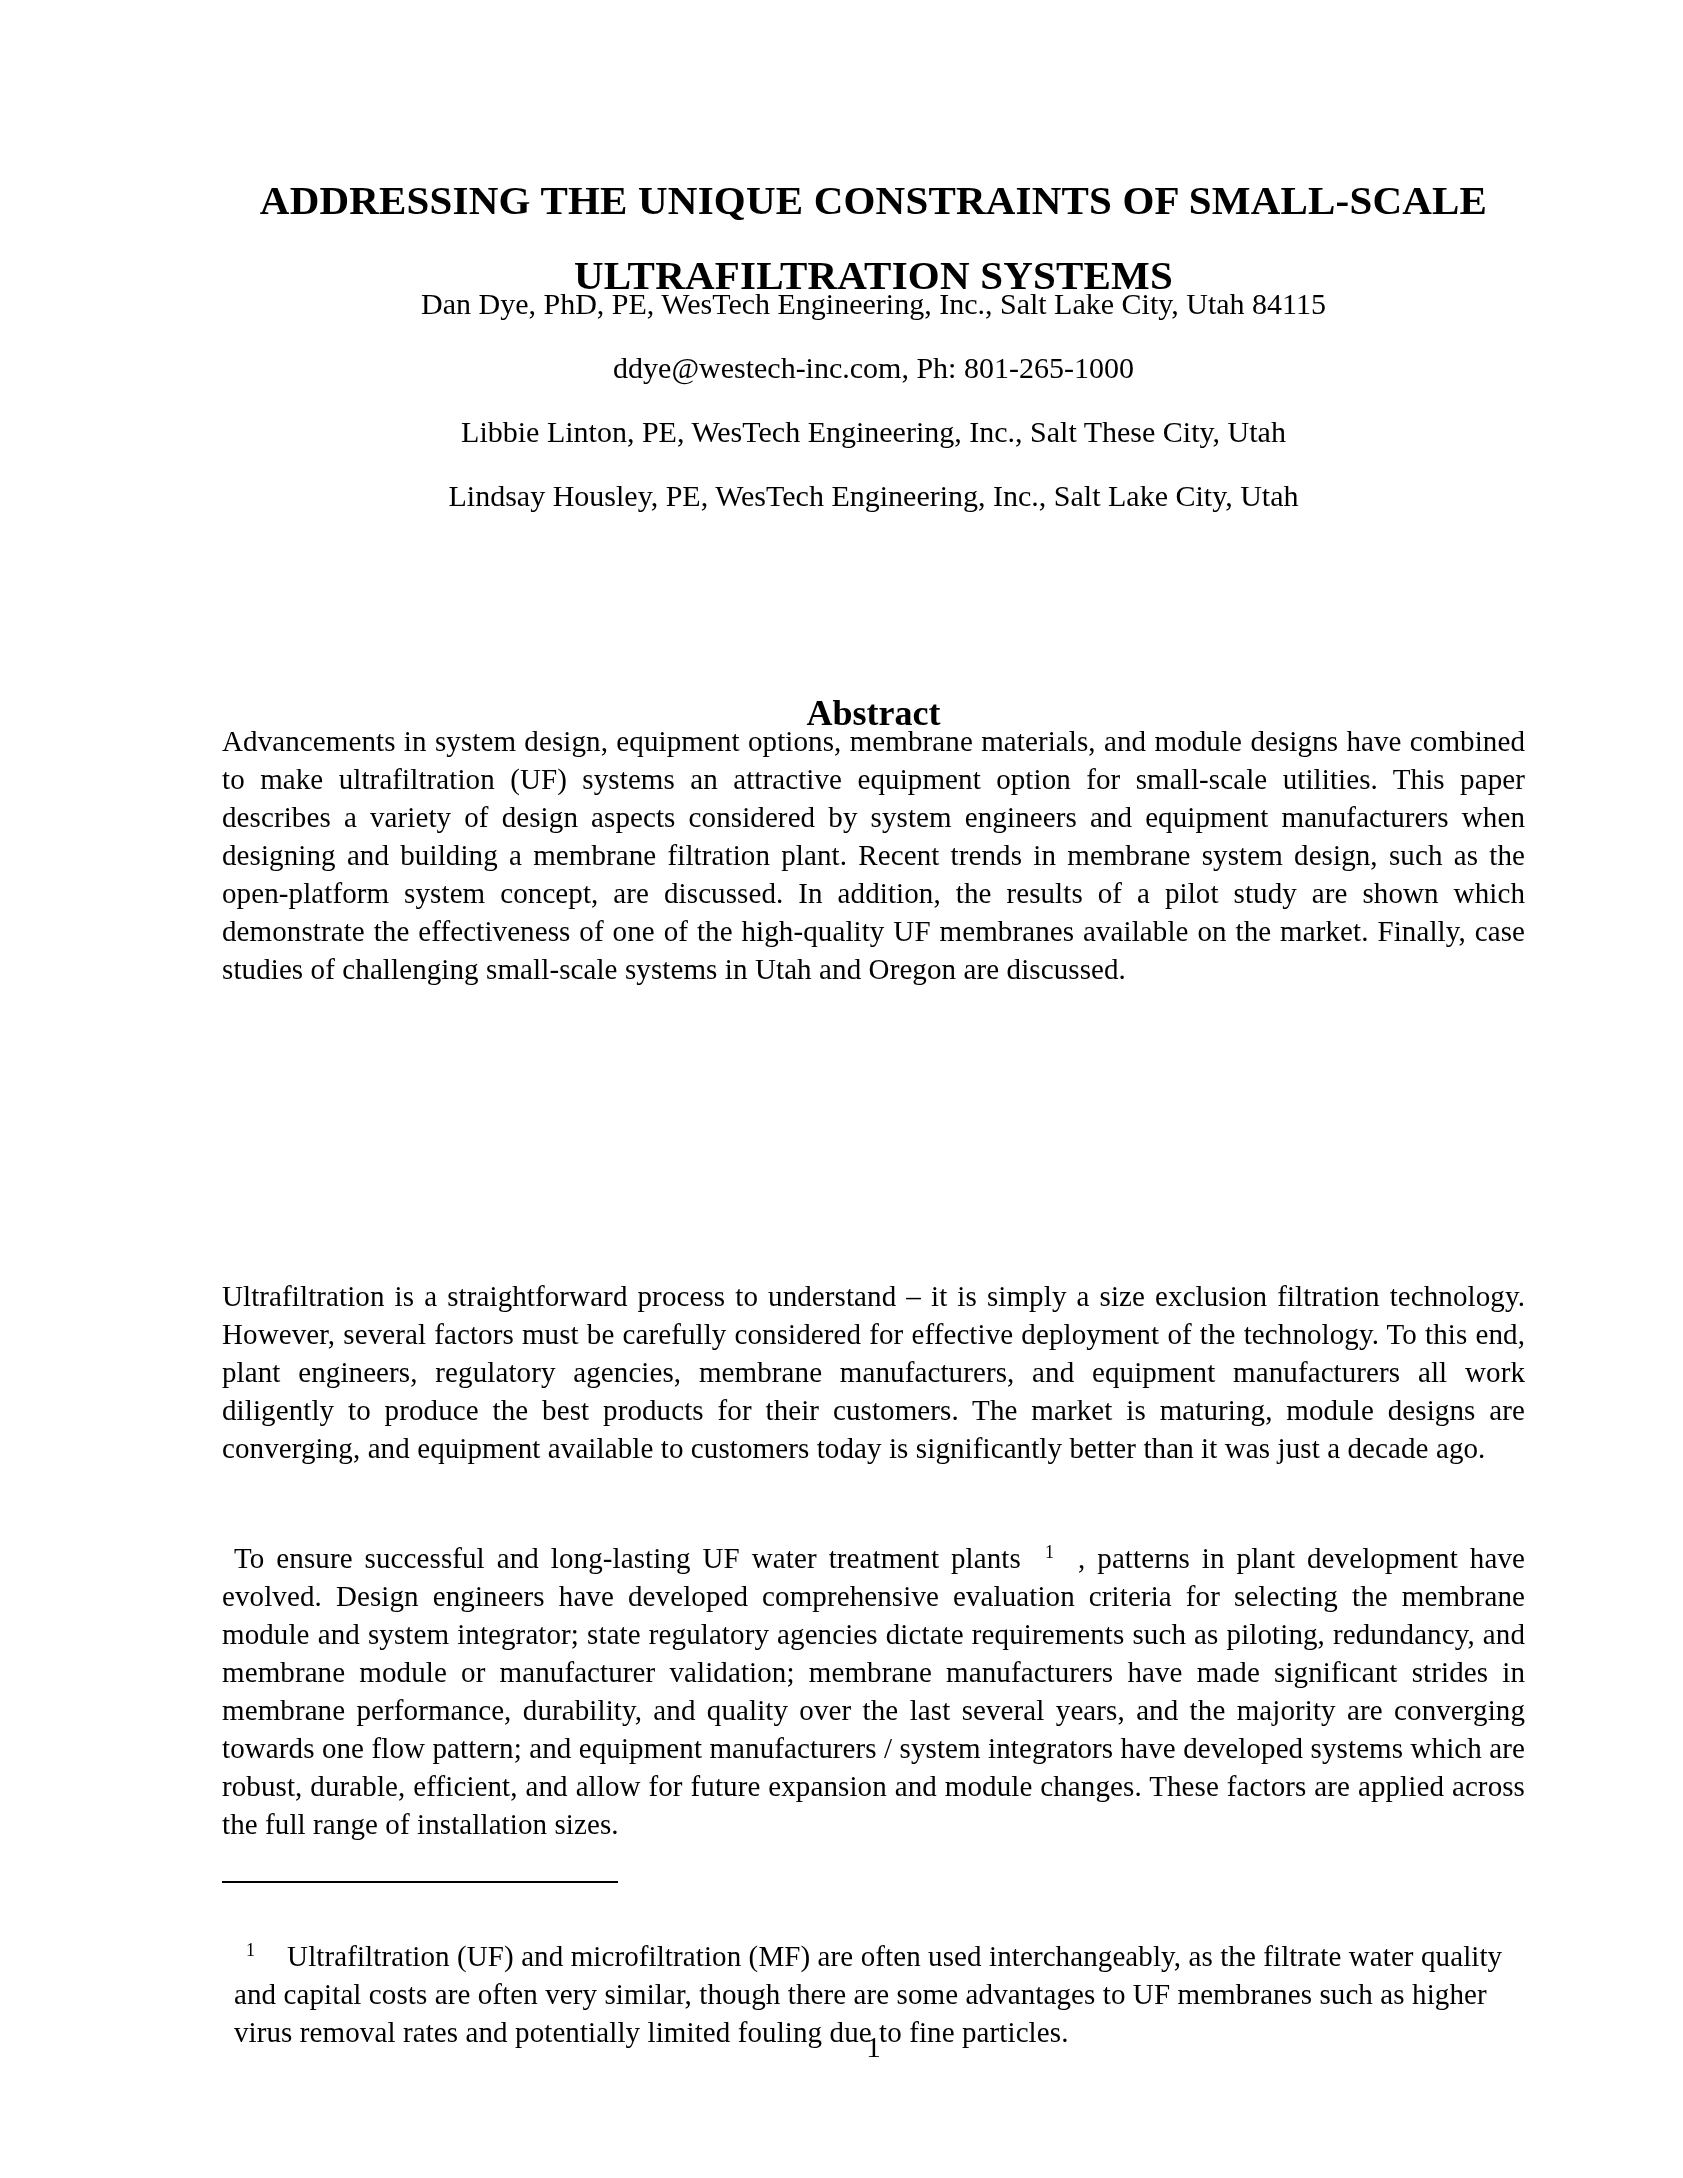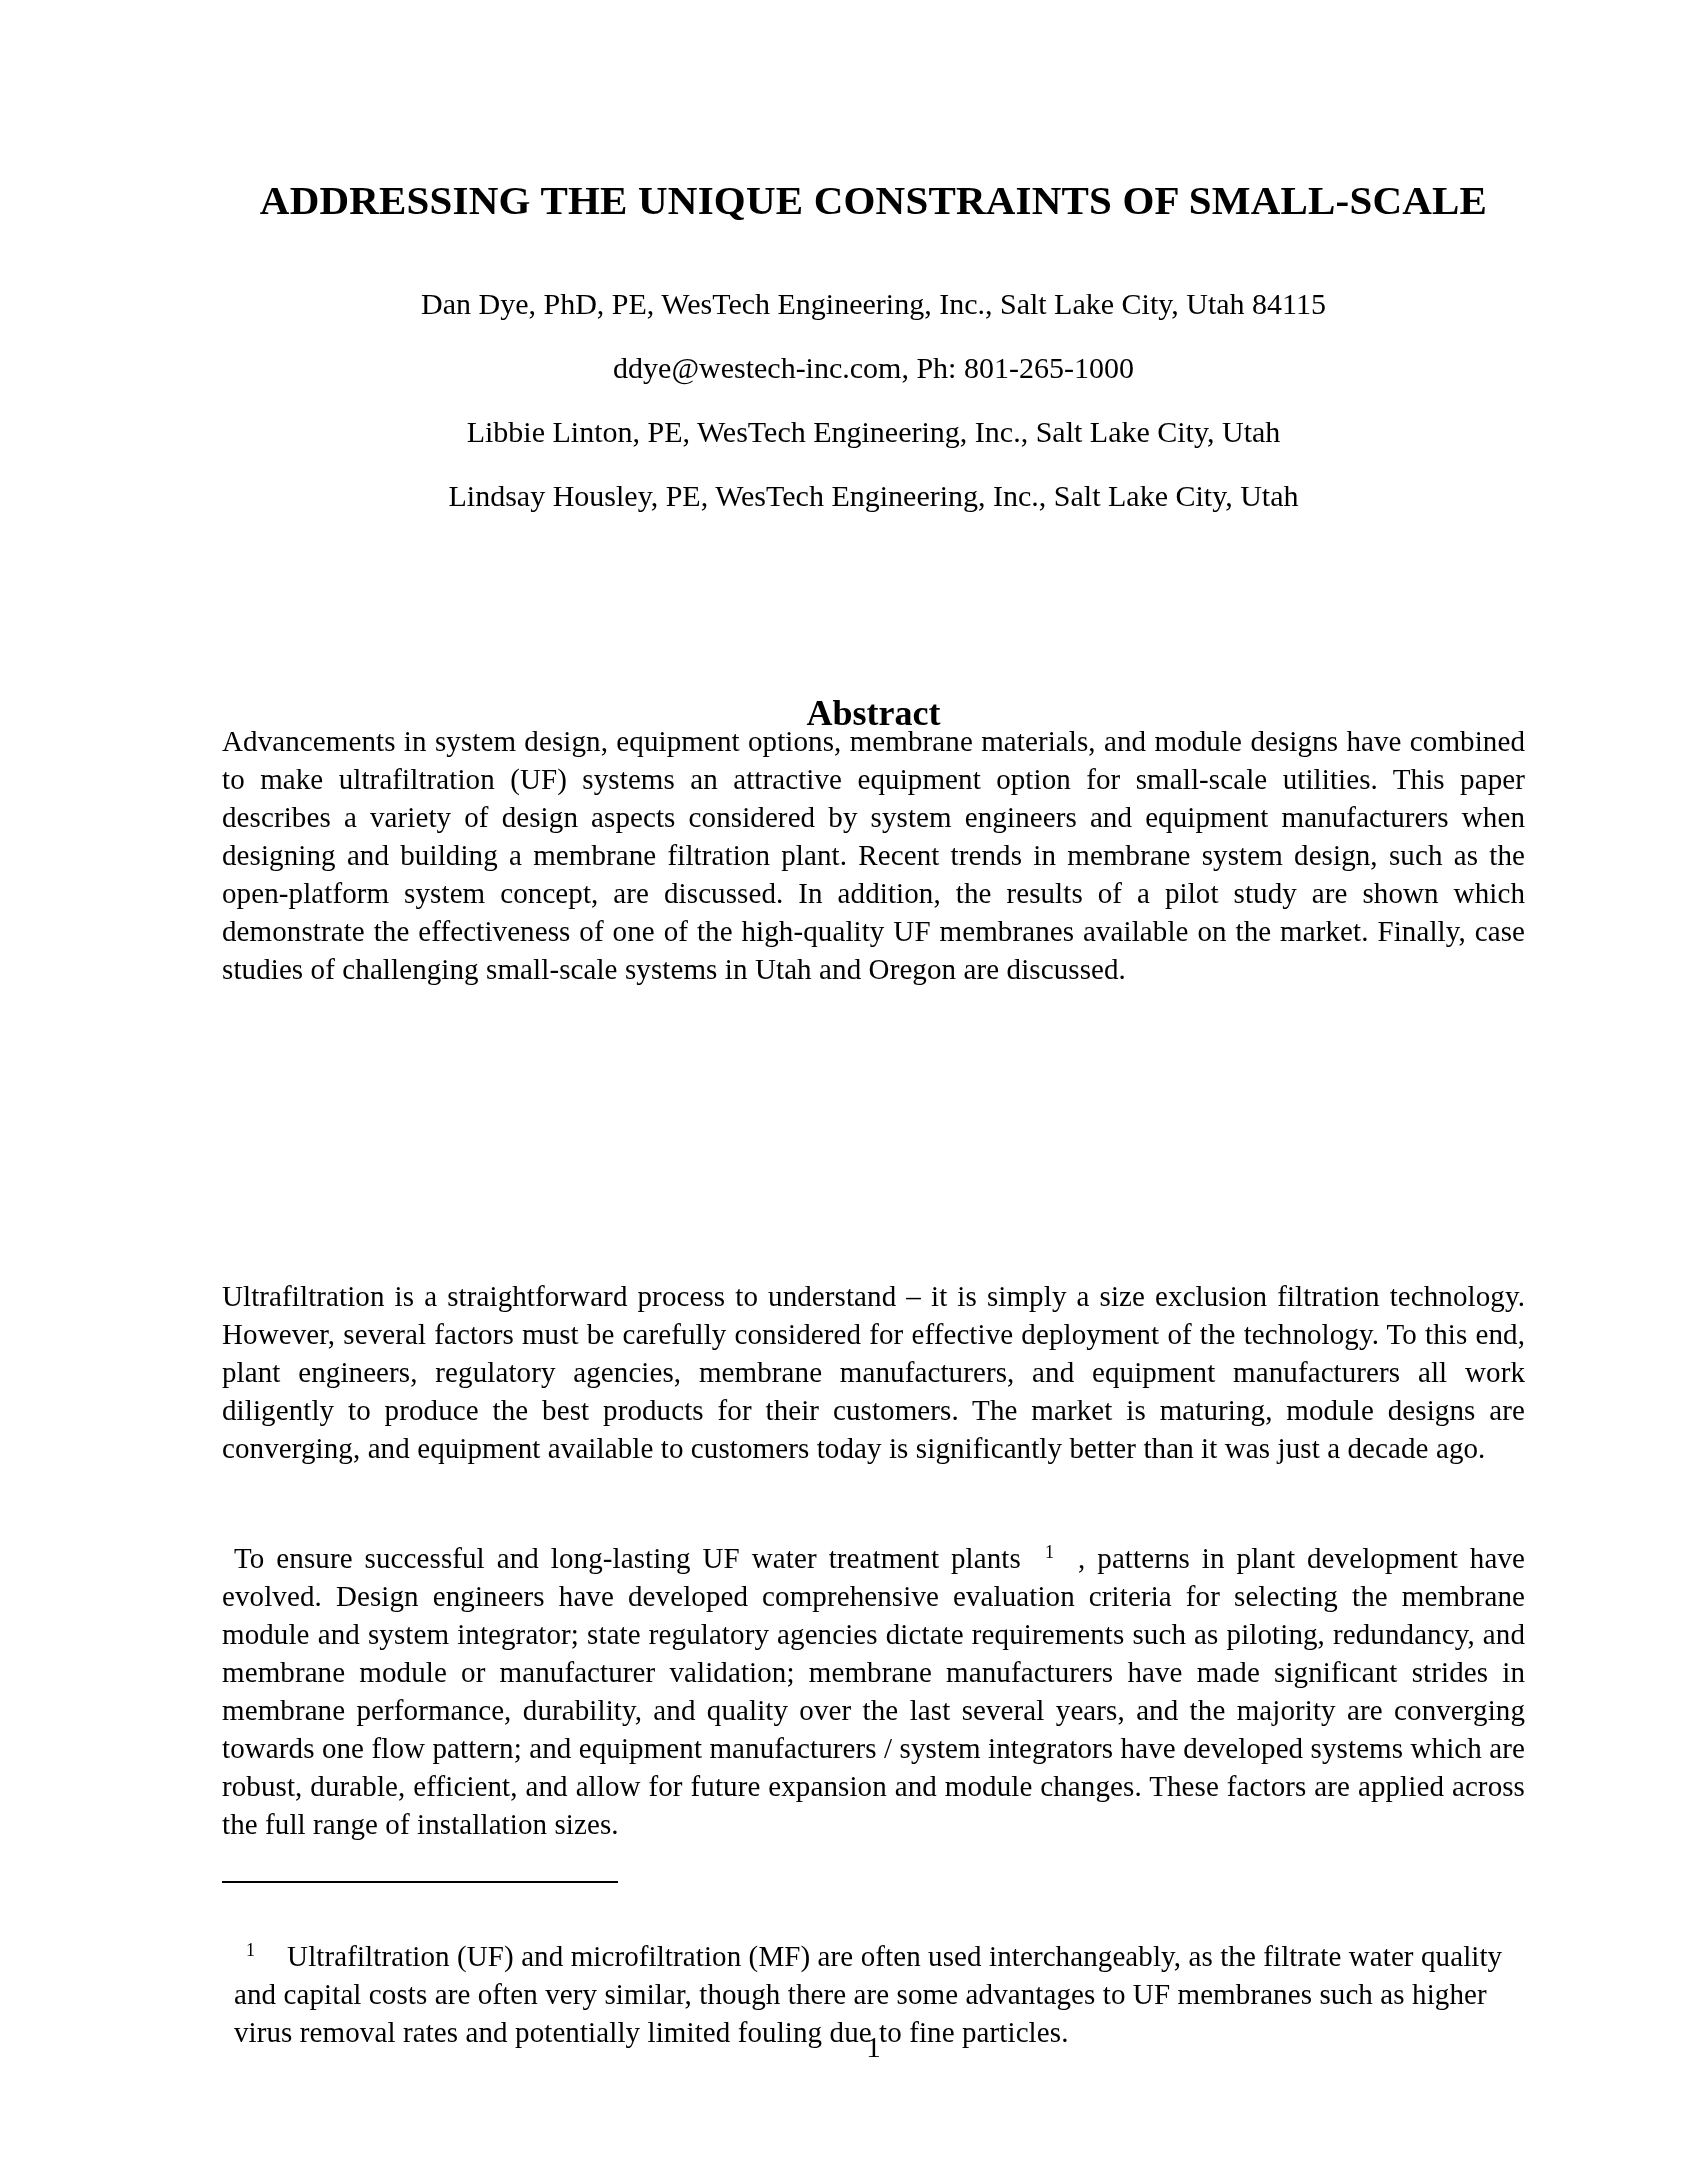--- a/index.html
+++ b/index.html
@@ -83,26 +83,27 @@
     line-height: 38px;
   }
 </style>
 </head>
 <body>
 
 <div class="page">
 
   <div class="col title-block">
     <div>ADDRESSING THE UNIQUE CONSTRAINTS OF SMALL-SCALE</div>
+    <div>ULTRAFILTRATION SYSTEMS</div>
   </div>
 
   <div class="col authors-block">
     <div>Dan Dye, PhD, PE, WesTech Engineering, Inc., Salt Lake City, Utah 84115</div>
     <div>ddye@westech-inc.com, Ph: 801-265-1000</div>
-    <div>Libbie Linton, PE, WesTech Engineering, Inc., Salt Lake City, Utah</div>
+    <div>Libbie Linton, PE, WesTech Engineering, Inc., Salt These City, Utah</div>
     <div>Lindsay Housley, PE, WesTech Engineering, Inc., Salt Lake City, Utah</div>
   </div>
 
   <div class="col section-heading heading-abstract">Abstract</div>
 
   <p class="col body-par abstract-body">Advancements in system design, equipment options, membrane materials, and module designs have combined to make ultrafiltration (UF) systems an attractive equipment option for small-scale utilities. This paper describes a variety of design aspects considered by system engineers and equipment manufacturers when designing and building a membrane filtration plant. Recent trends in membrane system design, such as the open-platform system concept, are discussed. In addition, the results of a pilot study are shown which demonstrate the effectiveness of one of the high-quality UF membranes available on the market. Finally, case studies of challenging small-scale systems in Utah and Oregon are discussed.</p>
 
 
   <p class="col body-par intro-p1">Ultrafiltration is a straightforward process to understand – it is simply a size exclusion filtration technology. However, several factors must be carefully considered for effective deployment of the technology. To this end, plant engineers, regulatory agencies, membrane manufacturers, and equipment manufacturers all work diligently to produce the best products for their customers. The market is maturing, module designs are converging, and equipment available to customers today is significantly better than it was just a decade ago.</p>
 

